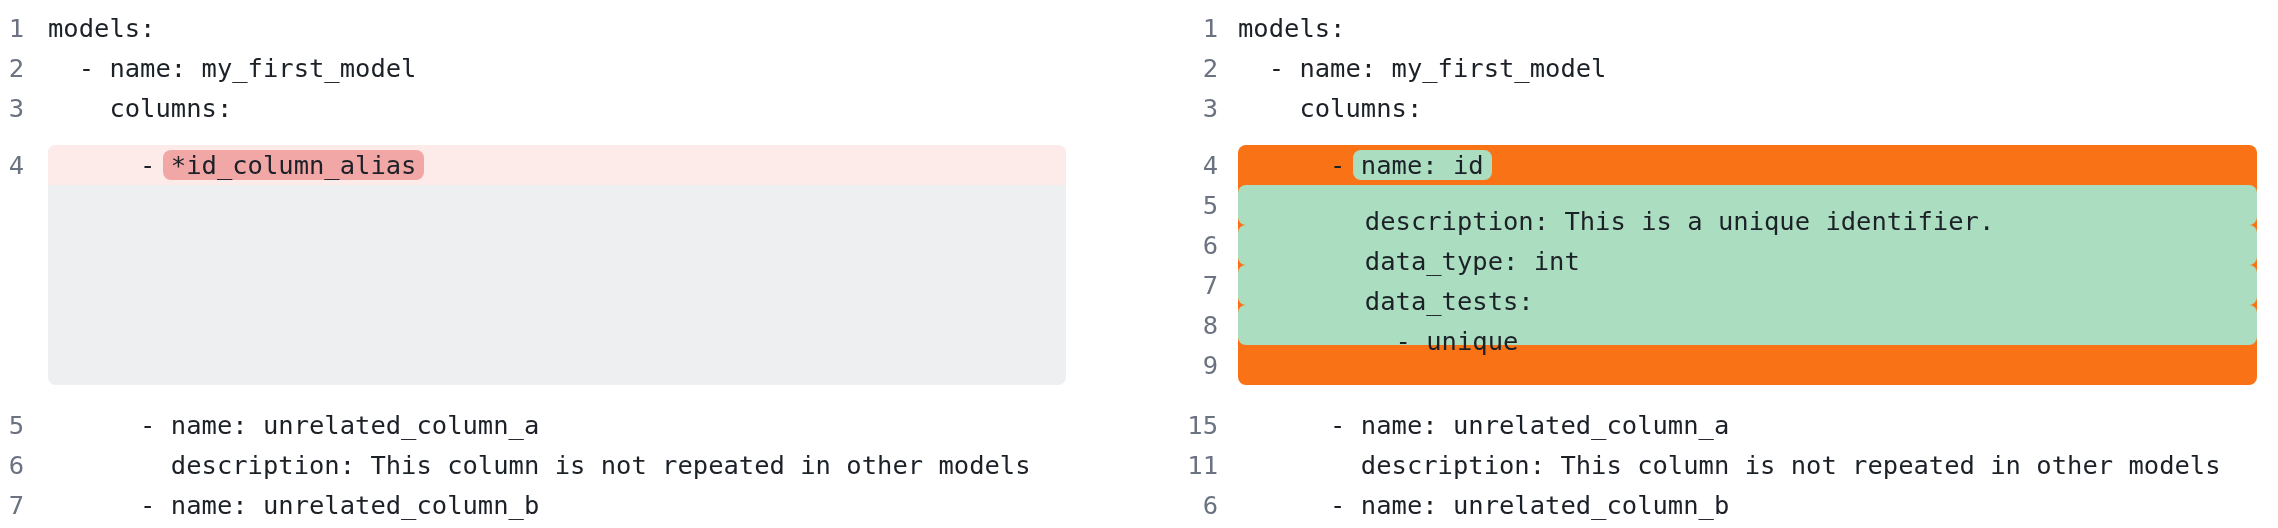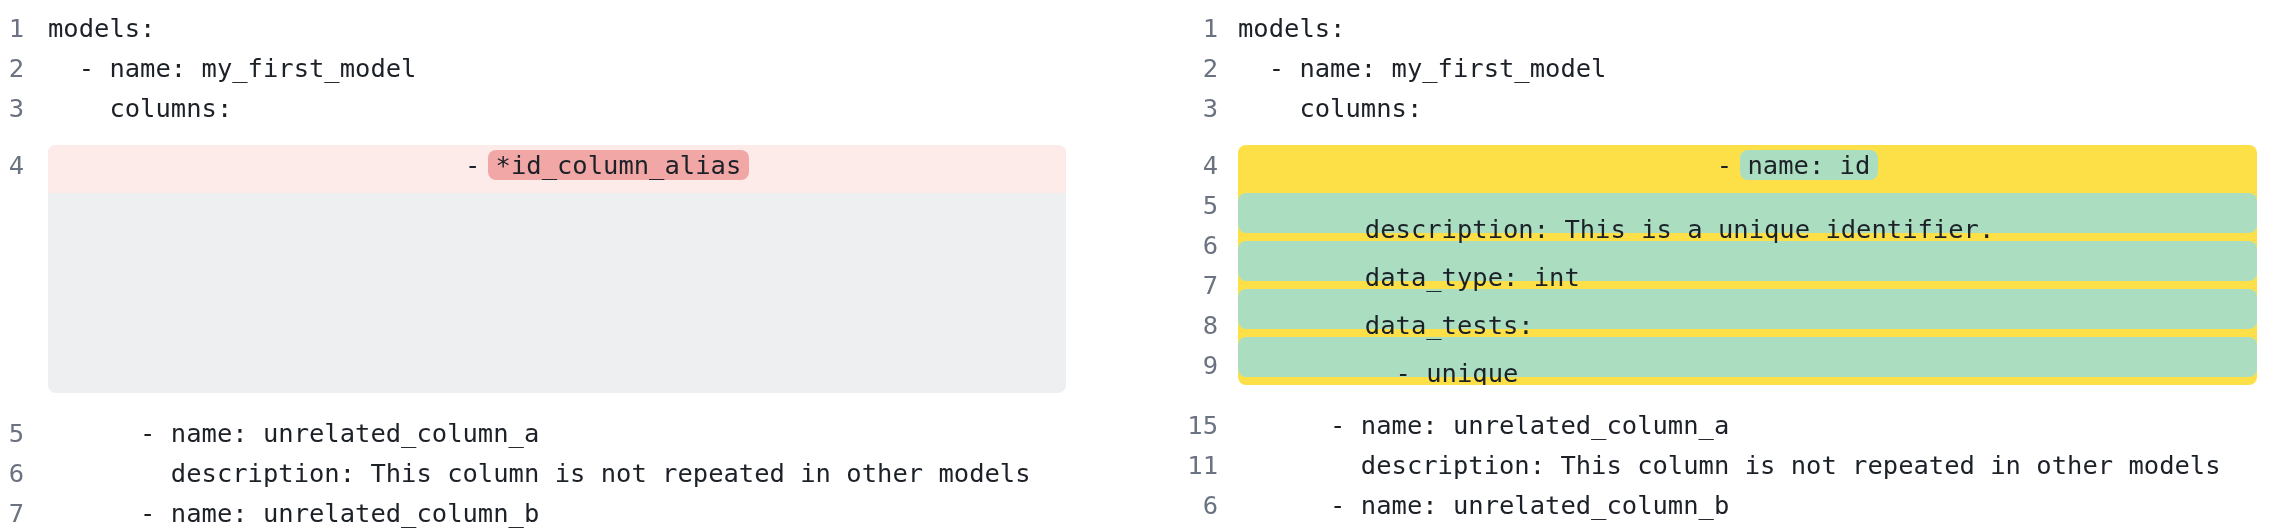--- a/index.html
+++ b/index.html
@@ -56,24 +56,23 @@
     user-select: none;
   }
   .hunk .nums .numrow { height: 40px; line-height: 40px; }
   .hunk .codes {
     flex: 1;
     margin-left: var(--gapw);
     border-radius: 8px;
     overflow: hidden;
   }
   .hunk .codes .coderow {
-    height: 48px;
+    height: 40px;
     line-height: 40px;
     white-space: pre;
-    text-align: center;
   }
   .coderow.removed { background: var(--removed-line-bg, #fcebe9); }
   .coderow.added   { background: transparent; }
   .fillerblock     {  }
 
   .mark { border-radius: 8px; }
   .mark.word { padding: 0 8px; margin: 0 -8px; }
   .mark.line { padding: 16px 8px 0 4px; }
   .mark.removed-mark { background: var(--removed-word-bg, #f1a7a5); }
   .mark.added-mark   { background: var(--added-word-bg, #abdec0); }
@@ -133,21 +132,21 @@
       </div>
       <div class="hunk">
         <div class="nums">
           <div class="numrow">4</div>
           <div class="numrow">5</div>
           <div class="numrow">6</div>
           <div class="numrow">7</div>
           <div class="numrow">8</div>
           <div class="numrow">9</div>
         </div>
-        <div class="codes" style="background: #fde047;">
+        <div class="codes" style="background: #f97316;">
           <div class="coderow added">      - <span class="mark word added-mark">name: id</span></div>
           <div class="coderow added"><span class="mark line added-mark">        description: This is a unique identifier.</span></div>
           <div class="coderow added"><span class="mark line added-mark">        data_type: int</span></div>
           <div class="coderow added"><span class="mark line added-mark">        data_tests:</span></div>
           <div class="coderow added"><span class="mark line added-mark">          - unique</span></div>
         </div>
       </div>
       <div class="line">
         <div class="gutter">15</div>
         <div class="codecell">      - name: unrelated_column_a</div>

